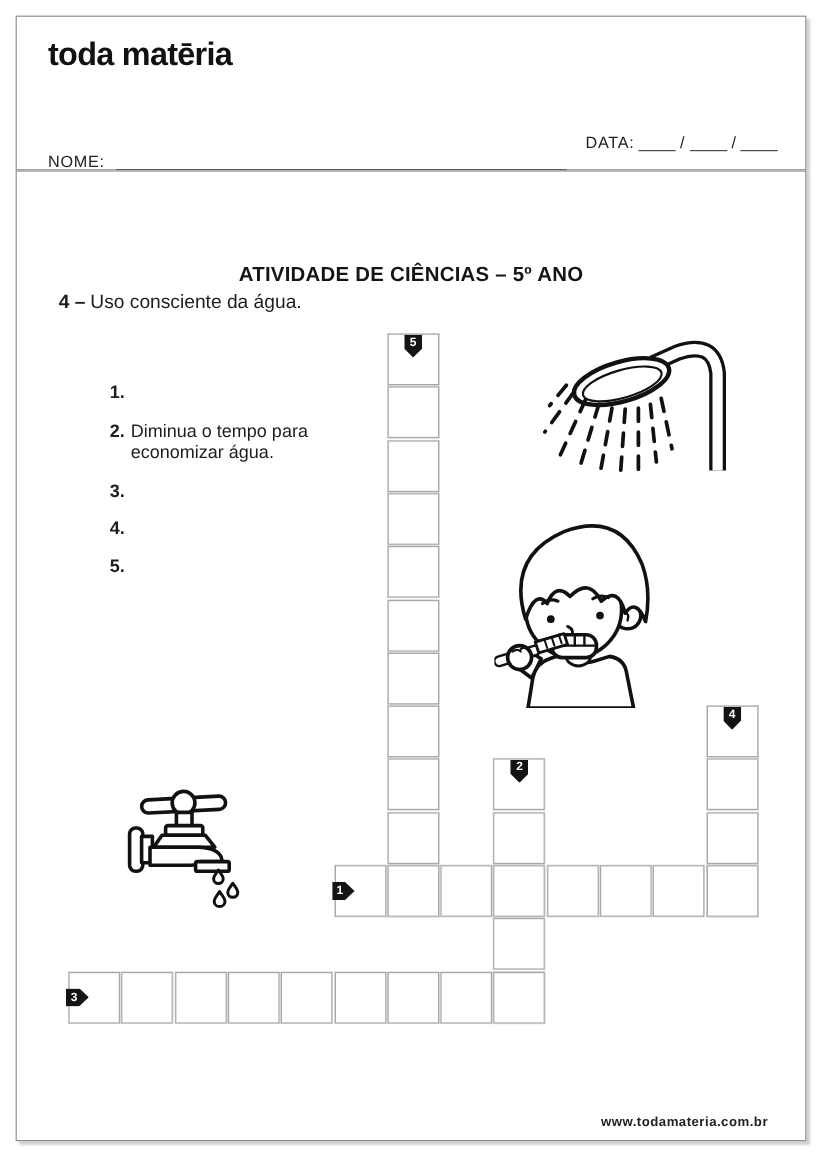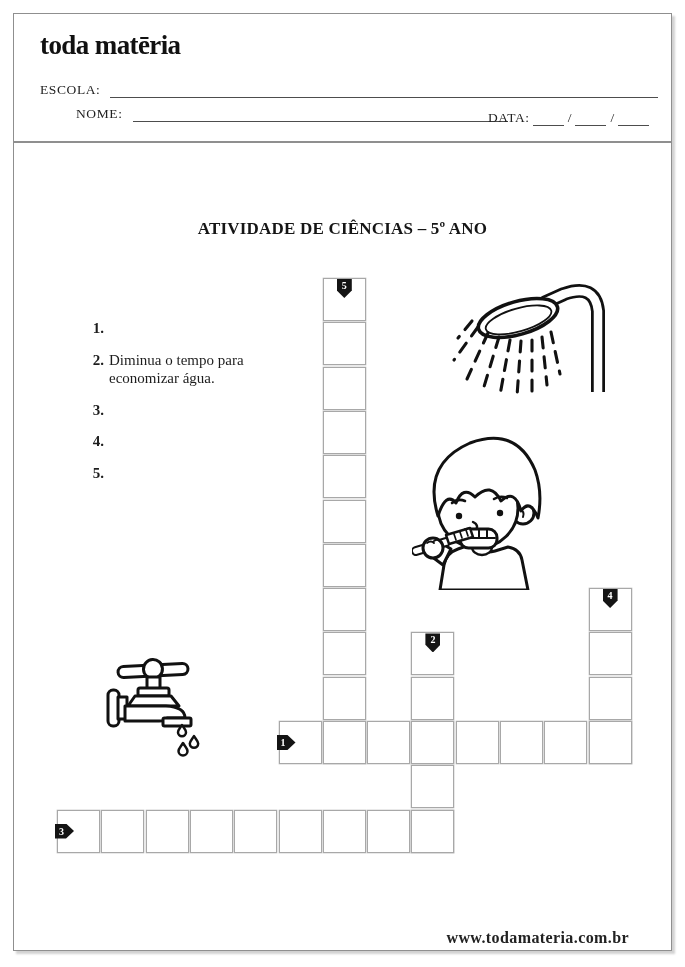--- a/index.html
+++ b/index.html
@@ -1,28 +1,28 @@
 <!DOCTYPE html>
 <html><head>
 <meta charset="utf-8">
 <style>
   html,body{margin:0;padding:0;background:#fff;}
   .page{position:relative;width:685px;height:967px;background:#fff;overflow:hidden;
-        font-family:Liberation Serif, serif;color:#1d1d1d;}
+        font-family:Liberation Sans, sans-serif;color:#1d1d1d;}
   .box{position:absolute;background:#fff;border:1.5px solid #8f8f8f;box-sizing:border-box;
        box-shadow:3px 3px 2px rgba(0,0,0,0.18);}
   .header-box{left:13px;top:13px;width:659px;height:129px;}
   .main-box{left:13px;top:142px;width:659px;height:809px;}
   .logo{position:absolute;left:26px;top:16px;font-size:27px;font-weight:bold;letter-spacing:-0.6px;color:#111;}
   .field-row{position:absolute;display:flex;align-items:flex-end;}
   .field-label{font-size:13.5px;letter-spacing:0.6px;color:#222;white-space:nowrap;}
   .blank{border-bottom:1.5px solid #4d4d4d;height:15px;}
   .school-row{left:26px;top:68px;width:618px;}
   .school-row .blank{flex:1;margin-left:10px;}
-  .name-row{left:26px;top:92px;width:432px;margin-left:36px;}
+  .name-row{left:26px;top:112px;width:432px;}
   .name-row .blank{flex:1;margin-left:10px;}
   .date-row{left:474px;top:96px;}
   .date-row .blank{width:31px;margin:0 3px;}
   .date-slash{font-size:13.5px;color:#222;margin:0 1px;}
   .ws-title{position:absolute;left:0;right:0;top:44px;text-align:center;
             font-size:17px;font-weight:bold;letter-spacing:0.2px;color:#151515;margin-top:32px;}
   .question{position:absolute;left:35px;top:101px;font-size:16px;color:#1d1d1d;}
   .question b{font-weight:bold;margin-right:4px;}
   .clues{position:absolute;left:68px;top:176px;display:flex;flex-direction:column;gap:13px;}
   .clue{display:flex;font-size:15px;line-height:18.5px;color:#1d1d1d;}
@@ -31,50 +31,47 @@
   .cw-layer{position:absolute;left:0;top:0;width:685px;height:967px;}
   .cw-cell{position:absolute;width:43px;height:43px;box-sizing:border-box;
            background:#fff;border:1px solid #a8a8a8;box-shadow:0 0 0 0.4px #c9c9c9;}
   .cw-badge{position:absolute;background:#141414;color:#fff;font-size:10px;font-weight:bold;
             display:flex;justify-content:center;}
   .badge-down{width:15px;height:19px;clip-path:polygon(0 0,100% 0,100% 60%,50% 100%,0 60%);
               align-items:flex-start;padding-top:1px;box-sizing:border-box;}
   .badge-across{width:19px;height:15px;clip-path:polygon(0 0,58% 0,100% 50%,58% 100%,0 100%);
                 align-items:center;justify-content:flex-start;padding-left:4px;box-sizing:border-box;}
   .art{position:absolute;}
-  .footer-url{position:absolute;right:42px;top:786px;font-size:16px;font-weight:bold;
+  .footer-url{position:absolute;right:31px;top:786px;font-size:11px;font-weight:bold;
               letter-spacing:0.4px;color:#222;}
 </style>
 </head>
 <body>
 
 <div class="page">
 
   <div class="box header-box">
     <div class="logo">toda matēria</div>
-    <div class="field-row school-row">
-      <span class="field-label">ESCOLA:</span>
-      <div class="blank"></div>
-    </div>
     <div class="field-row name-row">
       <span class="field-label">NOME:</span>
       <div class="blank"></div>
     </div>
     <div class="field-row date-row">
       <span class="field-label">DATA:</span>
       <div class="blank"></div>
       <span class="date-slash">/</span>
       <div class="blank"></div>
       <span class="date-slash">/</span>
       <div class="blank"></div>
     </div>
   </div>
 
   <div class="box main-box">
     <div class="ws-title">ATIVIDADE DE CIÊNCIAS – 5º ANO</div>
+    <div class="question"><b>4 –</b><span>Uso consciente da água.</span></div>
 
     <div class="clues">
       <div class="clue">
         <span class="clue-num">1.</span>
       </div>
       <div class="clue">
         <span class="clue-num">2.</span>
         <span class="clue-text">Diminua o tempo para
 economizar água.</span>
       </div>

